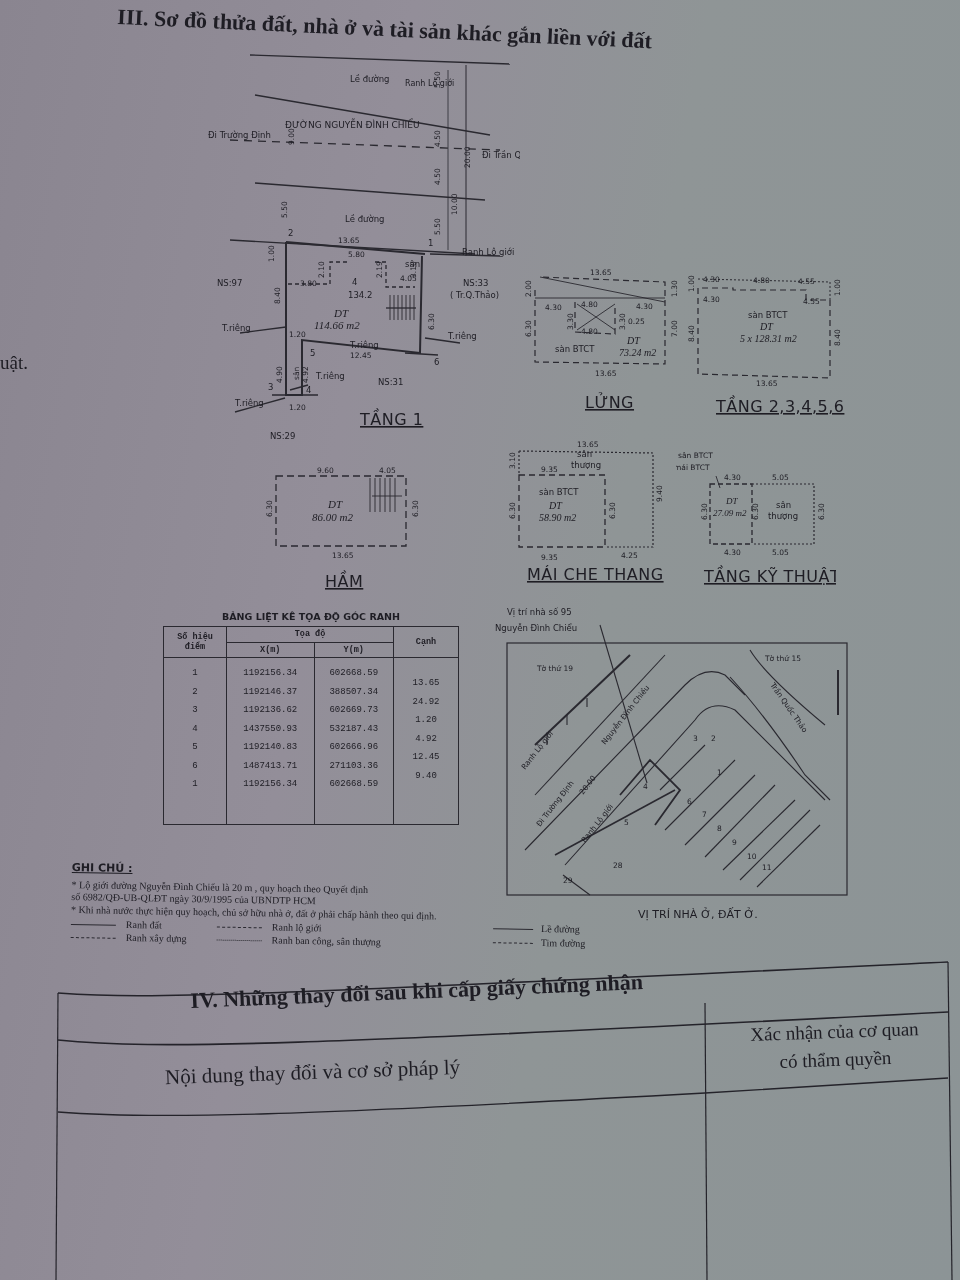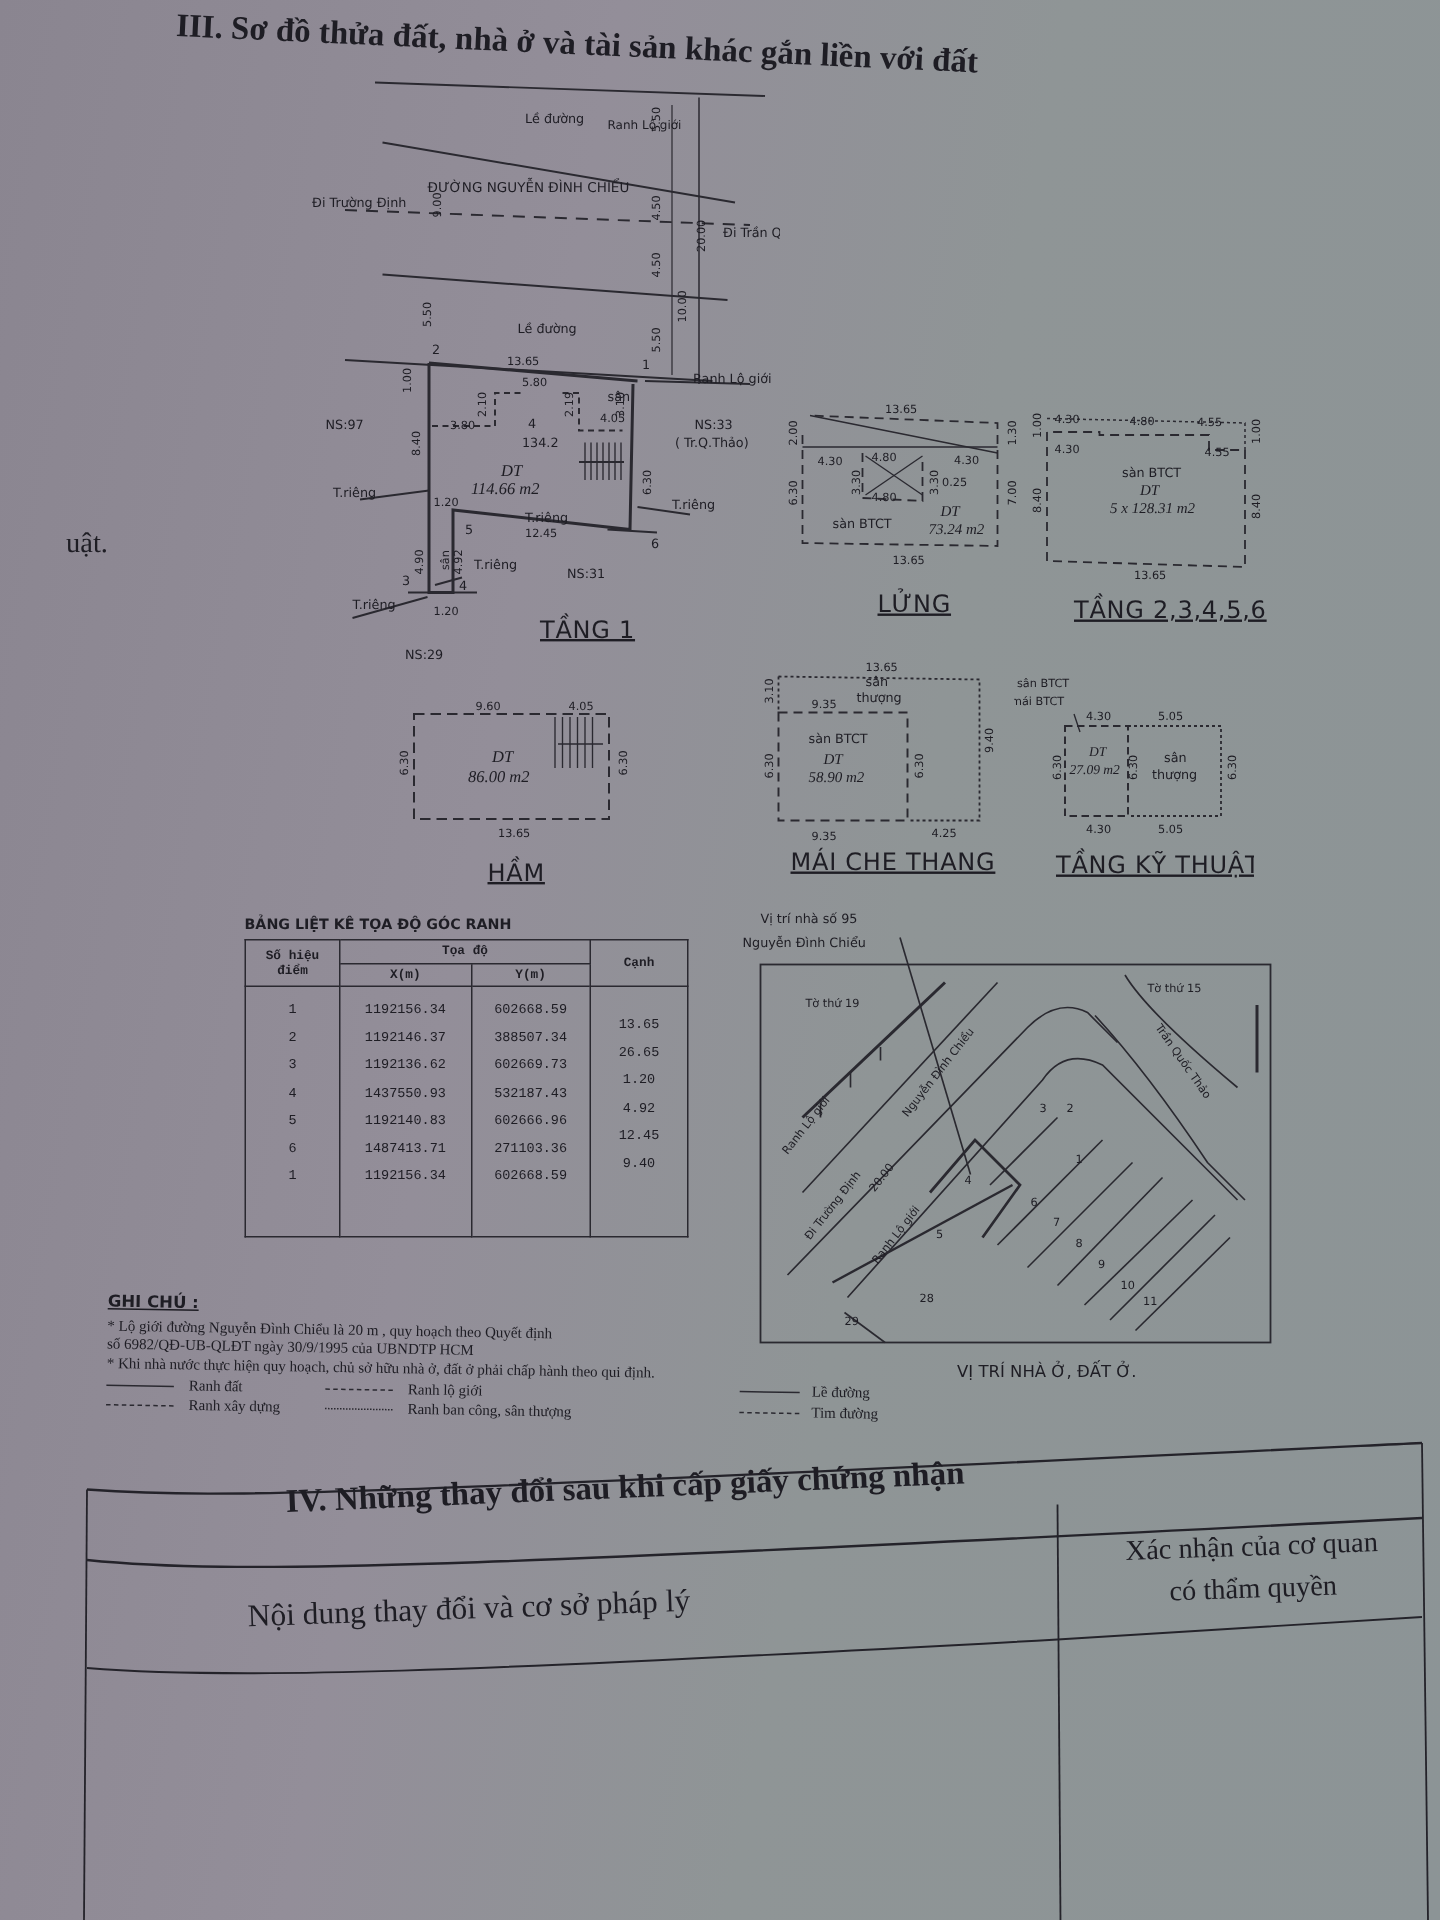--- a/index.html
+++ b/index.html
@@ -3,30 +3,30 @@
 <meta charset="utf-8">
 <style>
   html,body{margin:0;padding:0;}
   body{width:960px;height:1280px;overflow:hidden;position:relative;
     background:linear-gradient(100deg,#8a8590 0%,#938e99 35%,#8f9596 60%,#8c9496 100%);
     font-family:"Liberation Serif",serif;color:#1e1d24;}
   .abs{position:absolute;}
   .sans{font-family:"DejaVu Sans","Liberation Sans",sans-serif;}
   .serif{font-family:"Liberation Serif","DejaVu Serif",serif;}
   #sec3-title{left:118px;top:4px;font-size:22px;font-weight:bold;transform:rotate(2.6deg);transform-origin:left top;white-space:nowrap;}
-  #side-text{left:0;top:352px;font-size:19px;margin-left:44px;}
+  #side-text{left:0;top:352px;font-size:19px;}
   svg text{font-family:"DejaVu Sans","Liberation Sans",sans-serif;fill:#1e1d24;}
   .lbl{font-size:8.5px;}
   .dim{font-size:7.5px;}
   .floor-title{font-size:16px;letter-spacing:0.5px;text-decoration:underline;}
   table.coords{border-collapse:collapse;font-family:"DejaVu Sans","Liberation Sans",sans-serif;font-size:9px;}
   table.coords td,table.coords th{border:1.2px solid #2a2930;text-align:center;padding:0 2px;font-weight:normal;font-family:Liberation Mono, monospace;}
   table.coords th{font-weight:bold;font-size:8.5px;}
   #coords-wrap{left:163px;top:611px;width:296px;}
-  #coords-title{text-align:left;font-weight:bold;font-size:9.5px;margin-bottom:4px;}
+  #coords-title{text-align:center;font-weight:bold;font-size:9.5px;margin-bottom:4px;}
   .rows-col{line-height:18.5px;}
   #notes{left:72px;top:862px;width:420px;font-size:10px;line-height:12.5px;transform:rotate(1deg);transform-origin:left top;}
   #notes .head{font-family:"DejaVu Sans",sans-serif;font-weight:bold;font-size:11px;text-decoration:underline;margin-bottom:4px;}
   #legend-right{left:493px;top:922px;font-size:10px;line-height:14px;transform:rotate(1deg);}
   #sec4{left:55px;top:960px;width:900px;height:320px;}
   #sec4-title{position:absolute;left:135px;top:28px;font-size:22px;font-weight:bold;transform:rotate(-2.4deg);transform-origin:left top;white-space:nowrap;}
   #sec4-col1{position:absolute;left:110px;top:100px;font-size:21px;transform:rotate(-2deg);white-space:nowrap;}
   #sec4-col2{position:absolute;left:670px;top:58px;width:220px;text-align:center;font-size:19px;line-height:28px;transform:rotate(-2deg);}
 </style>
 </head>
@@ -294,21 +294,21 @@
           <div>602669.73</div>
           <div>532187.43</div>
           <div>602666.96</div>
           <div>271103.36</div>
           <div>602668.59</div>
         </div>
       </td>
       <td style="vertical-align:top;padding-top:16px;">
         <div class="rows-col">
           <div>13.65</div>
-          <div>26.65</div>
+          <div>24.92</div>
           <div>1.20</div>
           <div>4.92</div>
           <div>12.45</div>
           <div>9.40</div>
         </div>
       </td>
     </tr>
   </tbody>
     </table>
 </div>

